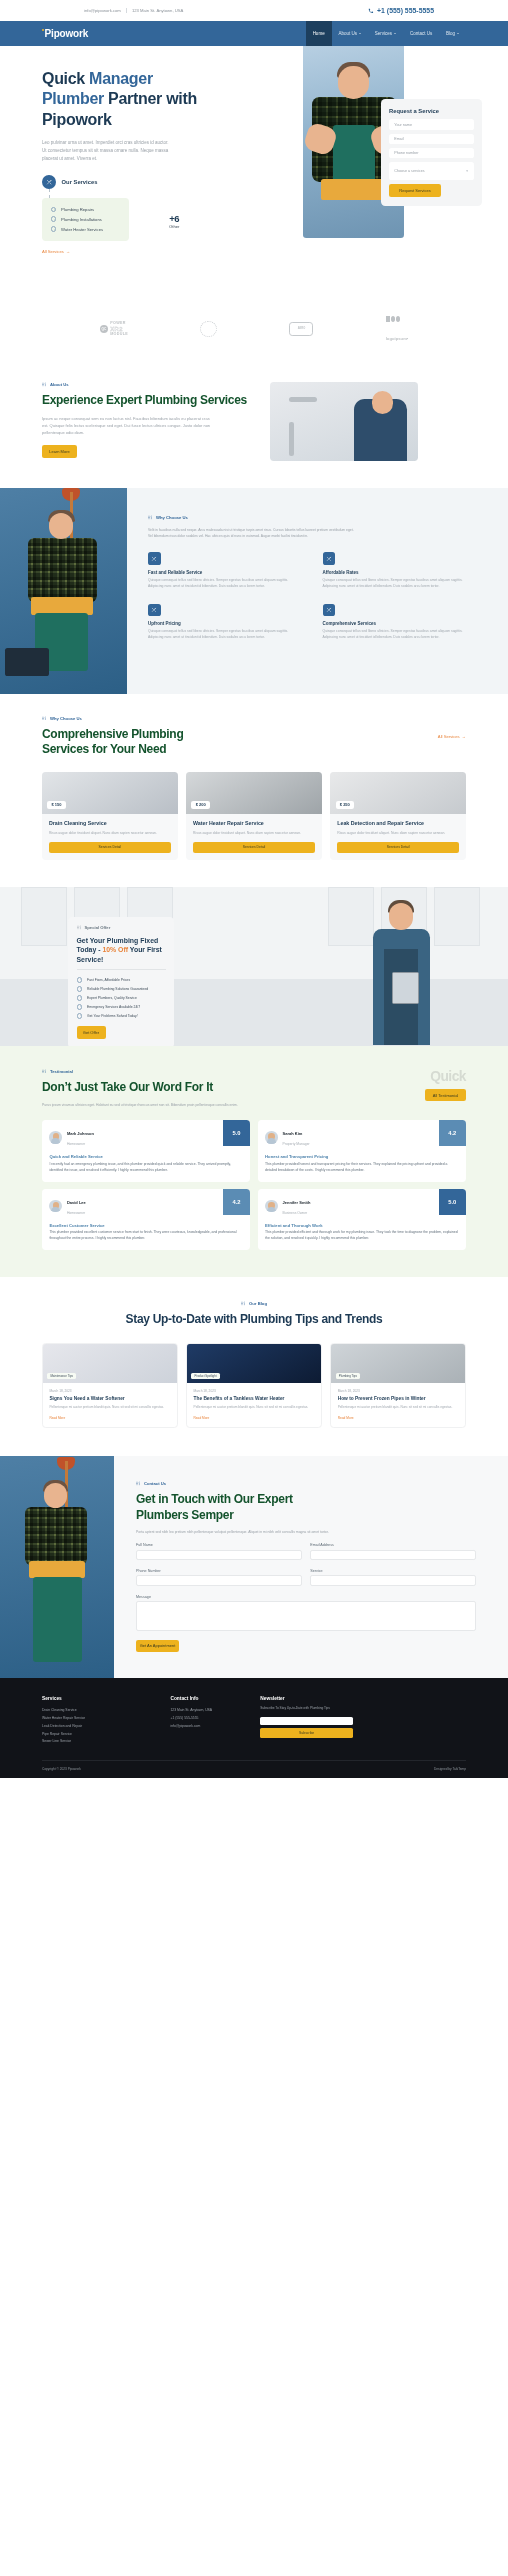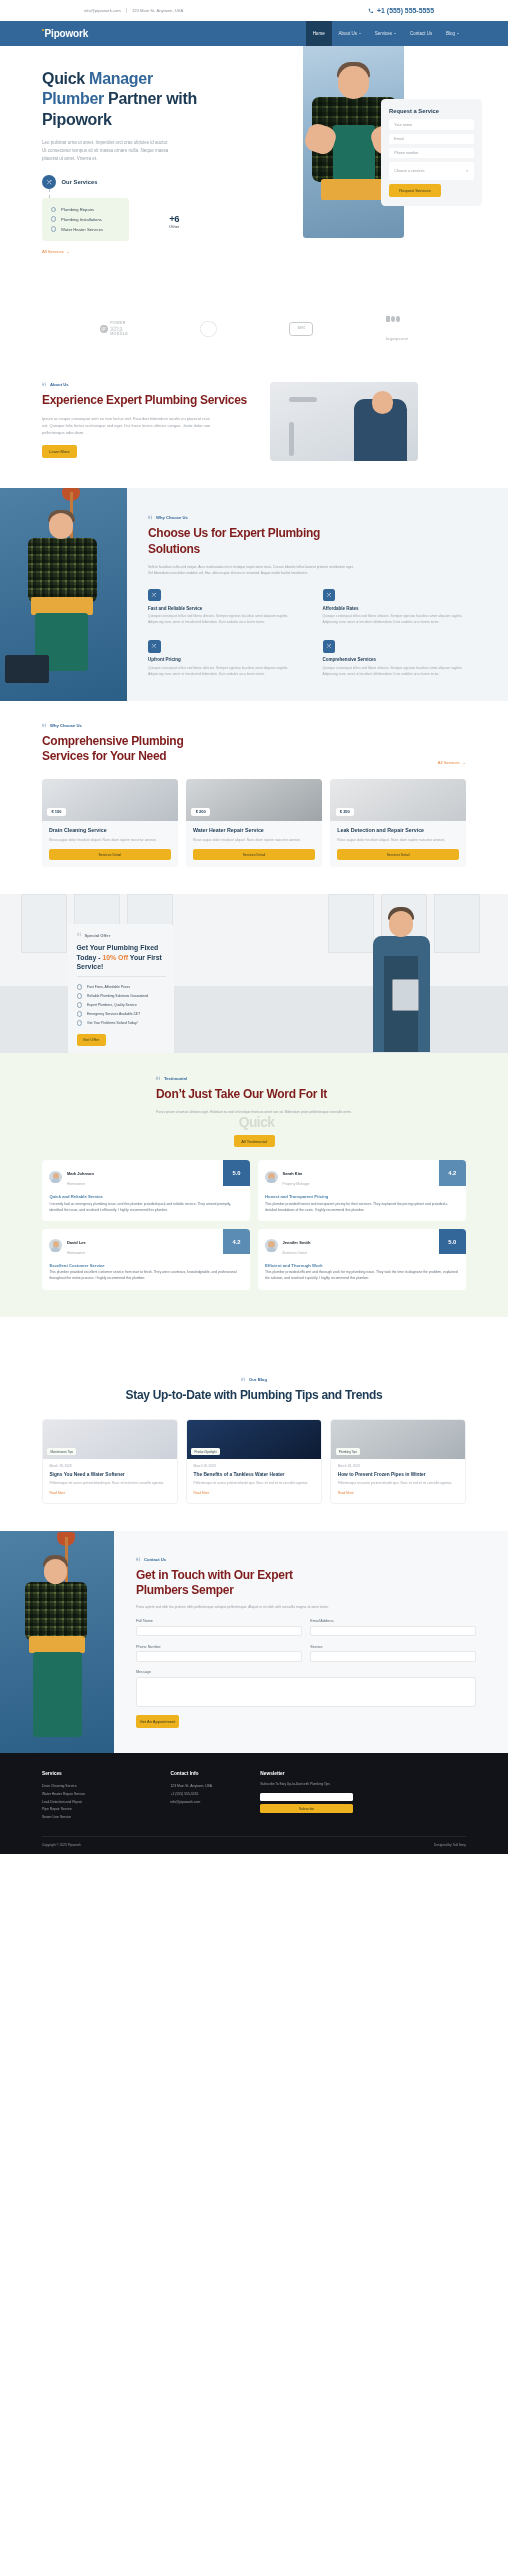--- a/index.html
+++ b/index.html
@@ -74,21 +74,21 @@
   .logo .pw { font-size:3.7px; font-weight:bold; line-height:1.15; letter-spacing:0.3px;}
   .logo .pw .big { font-size:5.8px; -webkit-text-stroke:0.3px #a9aeb2; color:transparent; letter-spacing:0.5px;}
   .logo .wreath { width:17px;height:16px;border:1.1px dotted #bcc1c5;border-radius:50%; }
   .logo .globe { width:24px;height:13.8px;border:0.8px solid #b4b9bd;border-radius:3.2px;display:flex;align-items:center;justify-content:center;font-size:2.6px;font-weight:bold;color:#a9aeb2;}
   .logo .li { display:flex;align-items:center;gap:1.1px;}
   .logo .li i { width:4.2px;height:5.8px;background:#a9aeb2;display:inline-block;}
   .logo .li i.r { border-radius:50%; }
 
   
   .seclabel { display:flex; align-items:center; gap:3.2px; font-size:4.2px; font-weight:bold; color:#336699; margin-bottom:5.3px; }
-  .h2 { font-size:12px; line-height:1.3; font-weight:bold; color:#7f1d1d; letter-spacing:-0.3px; }
+  .h2 { font-size:12px; line-height:1.3; font-weight:bold; color:#14532d; letter-spacing:-0.3px; }
   .body-sm { font-size:4px; line-height:1.8; color:#9aa1a8; }
 
   
   .about { padding:24px 0 26.5px; background:#fff; }
   .about-grid { display:flex; gap:16px; align-items:flex-start; }
   .about-left { width:212px; }
   .about-img { width:148px; height:79px; border-radius:3.7px; overflow:hidden; position:relative; background:linear-gradient(160deg,#e9ebee,#cfd6dc); }
   .about-img .tap { position:absolute; left:19px; bottom:5.3px; width:5.3px;height:34px;background:#b9bfc4;border-radius:2.1px;}
   .about-img .tapc { position:absolute; left:19px; top:15px; width:27.5px;height:5.3px;background:#b9bfc4;border-radius:3.2px;}
   .about-img .man { position:absolute; right:10.6px; bottom:0; width:53px;height:62px;background:#2e4d6b;border-radius:10.6px 10.6px 0 0;}
@@ -107,21 +107,21 @@
   .why-photo .plunger{position:absolute;left:70px;top:4.2px;width:3.2px;height:51px;background:#c47a3a;}
   .why-photo .plunger-c{position:absolute;left:62px;top:0px;width:18px;height:13.8px;background:#c0522a;border-radius:3.2px 3.2px 8.5px 8.5px;}
   .why-right { flex:1; padding:27.5px 30px 23px 21px; }
   .feat-grid { display:grid; grid-template-columns:1fr 1fr; gap:13.8px 19px; margin-top:12.7px; }
   .feat-ico { width:12.7px;height:12.7px;border-radius:2.6px;background:#336699;display:flex;align-items:center;justify-content:center;margin-bottom:4.8px; }
   .feat-t { font-size:4.5px; font-weight:bold; color:#1d3a54; margin-bottom:3.2px; }
   .feat-b { font-size:3.4px; line-height:1.75; color:#a2a9b0; }
 
   
   .services { padding:22px 0 26.5px; background:#fff; }
-  .srv-head { display:flex; justify-content:space-between; align-items:flex-end; }
+  .srv-head { display:flex; justify-content:space-between; align-items:flex-start; }
   .srv-cards { display:grid; grid-template-columns:repeat(3,1fr); gap:8.5px; margin-top:13.8px; }
   .srv-card { background:#f7f8f9; border-radius:3.7px; overflow:hidden; }
   .srv-img { height:42px; position:relative; }
   .srv-img.a { background:linear-gradient(150deg,#e2e5e8,#b9bfc6); }
   .srv-img.b { background:linear-gradient(150deg,#d5d8da,#9ea4a8); }
   .srv-img.c { background:linear-gradient(150deg,#e8e9ea,#c6cace); }
   .price { position:absolute; left:5.3px; bottom:4.8px; background:#fff; border-radius:2.1px; padding:1.6px 4.2px; font-size:4px; font-weight:bold; color:#1d3a54; }
   .srv-body { padding:6.4px 6.9px 7.4px; }
   .srv-t { font-size:5.3px; font-weight:bold; color:#1d3a54; line-height:1.3; margin-bottom:3.7px;}
   .srv-d { font-size:3.4px; line-height:1.75; color:#a2a9b0; margin-bottom:5.8px; }
@@ -139,36 +139,36 @@
   .offer .person .apron{position:absolute;left:23px;top:51px;width:34px;height:96px;background:#2c4c63;}
   .offer .person .clip{position:absolute;left:31px;top:74px;width:26.5px;height:32px;background:#cfd6dc;border-radius:1.6px;border:1.1px solid #8d969e;}
   .offer-card { position:absolute; left:68px; top:30px; width:106px; background:#f5f6f7; border-radius:4.2px; padding:8.5px 8.5px 9.5px; }
   .offer-card h3 { font-size:6.9px; line-height:1.35; font-weight:bold; color:#1d3a54; margin:4.2px 0 5.3px;}
   .offer-card h3 .pct { color:#e8833a; }
   .offer-hr { height:0.5px; background:#e1e4e6; margin:4.2px 0 5.3px; }
   .offer-li { display:flex; align-items:center; gap:4.8px; padding:1.6px 0; font-size:3.4px; color:#3e4c59; }
 
   
   .testi { background:#f1f7ec; padding:23px 0 26.5px; }
-  .testi-head { display:flex; justify-content:space-between; align-items:center;flex-direction:column; }
+  .testi-head { display:flex; justify-content:space-between; align-items:flex-start; }
   .google { font-size:13.8px; color:#d6dbd2; font-weight:bold; letter-spacing:-0.5px; text-align:right;}
   .testi-grid { display:grid; grid-template-columns:1fr 1fr; gap:7.4px; margin-top:12.7px; }
   .tcard { background:#fff; border-radius:3.7px; padding:6.9px 7.4px 8px; position:relative; overflow:hidden;}
   .tcard .rate { position:absolute; right:0; top:0; width:27.5px; height:25.4px; display:flex; align-items:center; justify-content:center; color:#fff; font-size:5.8px; font-weight:bold;}
   .tcard .who { display:flex; align-items:center; gap:4.8px; margin-bottom:6.9px;}
   .avt { width:12.7px;height:12.7px;border-radius:50%;background:#cfd9e2; flex:none; position:relative; overflow:hidden;}
   .avt i { position:absolute; left:3.2px; top:2.1px; width:6.4px;height:6.9px;border-radius:3.2px;background:#e0b188; }
   .avt b { position:absolute; left:1.6px; bottom:0; width:9.5px;height:5.3px;border-radius:4.8px 4.8px 0 0;background:#b6c6d4; }
   .who .nm { font-size:4px; font-weight:bold; color:#222b33; }
   .who .rl { font-size:3.4px; color:#a7aeb4; }
   .tcard .tt { font-size:4.2px; font-weight:bold; color:#4d82ab; margin-bottom:2.6px; }
   .tcard .tb { font-size:3.4px; line-height:1.75; color:#63707c; }
 
   
-  .blog { padding:24px 0 27.5px; background:#fff; text-align:center;margin-top:36px; }
+  .blog { padding:24px 0 27.5px; background:#fff; text-align:center; }
   .blog .seclabel { justify-content:center; }
   .blog h2 { font-size:12px; line-height:1.32; font-weight:bold; color:#1d3a54; letter-spacing:-0.3px; }
   .blog-grid { display:grid; grid-template-columns:repeat(3,1fr); gap:8.5px; margin-top:15px; text-align:left; }
   .bcard { background:#fff; border-radius:3.7px; overflow:hidden; border:0.5px solid #f0f1f2;}
   .bimg { height:39px; position:relative; }
   .bimg.a{background:linear-gradient(150deg,#e6e7ec,#cdd2da);} .bimg.b{background:linear-gradient(150deg,#1f3b66,#0d1b33);} .bimg.c{background:linear-gradient(150deg,#cfd4d8,#aab1b6);}
   .tag { position:absolute; left:4.2px; bottom:3.7px; background:#f7fbf4; border-radius:1.6px; padding:1.3px 3.2px; font-size:2.9px; color:#3e4c59;}
   .bbody { padding:5.8px 6.4px 7.4px; }
   .bdate { font-size:3.2px; color:#a2a9b0; margin-bottom:3.2px; }
   .bt { font-size:4.8px; font-weight:bold; color:#1d3a54; line-height:1.35; margin-bottom:3.2px; }
@@ -379,21 +379,20 @@
       <div class="legs"></div>
       <div class="box"></div>
     </div>
     <div class="why-right">
       <div class="seclabel">
         <span><svg width="4.8" height="4.8" viewBox="0 0 24 24" fill="none" stroke="#336699" stroke-width="2">
               <path d="M5 3v7M5 10a2 2 0 100 4 2 2 0 000-4zM5 14v7M17 3c-2 2-2 5 0 7v11"></path>
             </svg></span>
         <span>Why Choose Us</span>
       </div>
-      <div class="h2" style="width:175px">Choose Us for Expert Plumbing Solutions</div>
       <p class="body-sm" style="margin-top:6.4px;width:206px;font-size:3.4px">Velit in faucibus nulla sed neque. Arcu malesuada nisi ut tristique turpis amet risus. Cursus lobortis tellus laoreet pretium vestibulum eget. Vel bibendum risus dolor sodales vel. Hac ultrices quis id nunc in euismod. Augue morbi facilisi tincidunt in.</p>
       <div class="feat-grid">
         <div>
           <div class="feat-ico">
               <svg width="5.8" height="5.8" viewBox="0 0 24 24" fill="none" stroke="#fff" stroke-width="2">
                 <path d="M4 4l7 7M20 4l-7 7M4 20l16-16M14 14l6 6"></path>
               </svg>
             </div>
           <div class="feat-t">Fast and Reliable Service</div>
           <div class="feat-b">Quisque consequat tellus sed libero ultricies. Semper egestas faucibus amet aliquam sagittis. Adipiscing nunc amet ut tincidunt id bibendum. Duis sodales arcu lorem tortor.</div>

